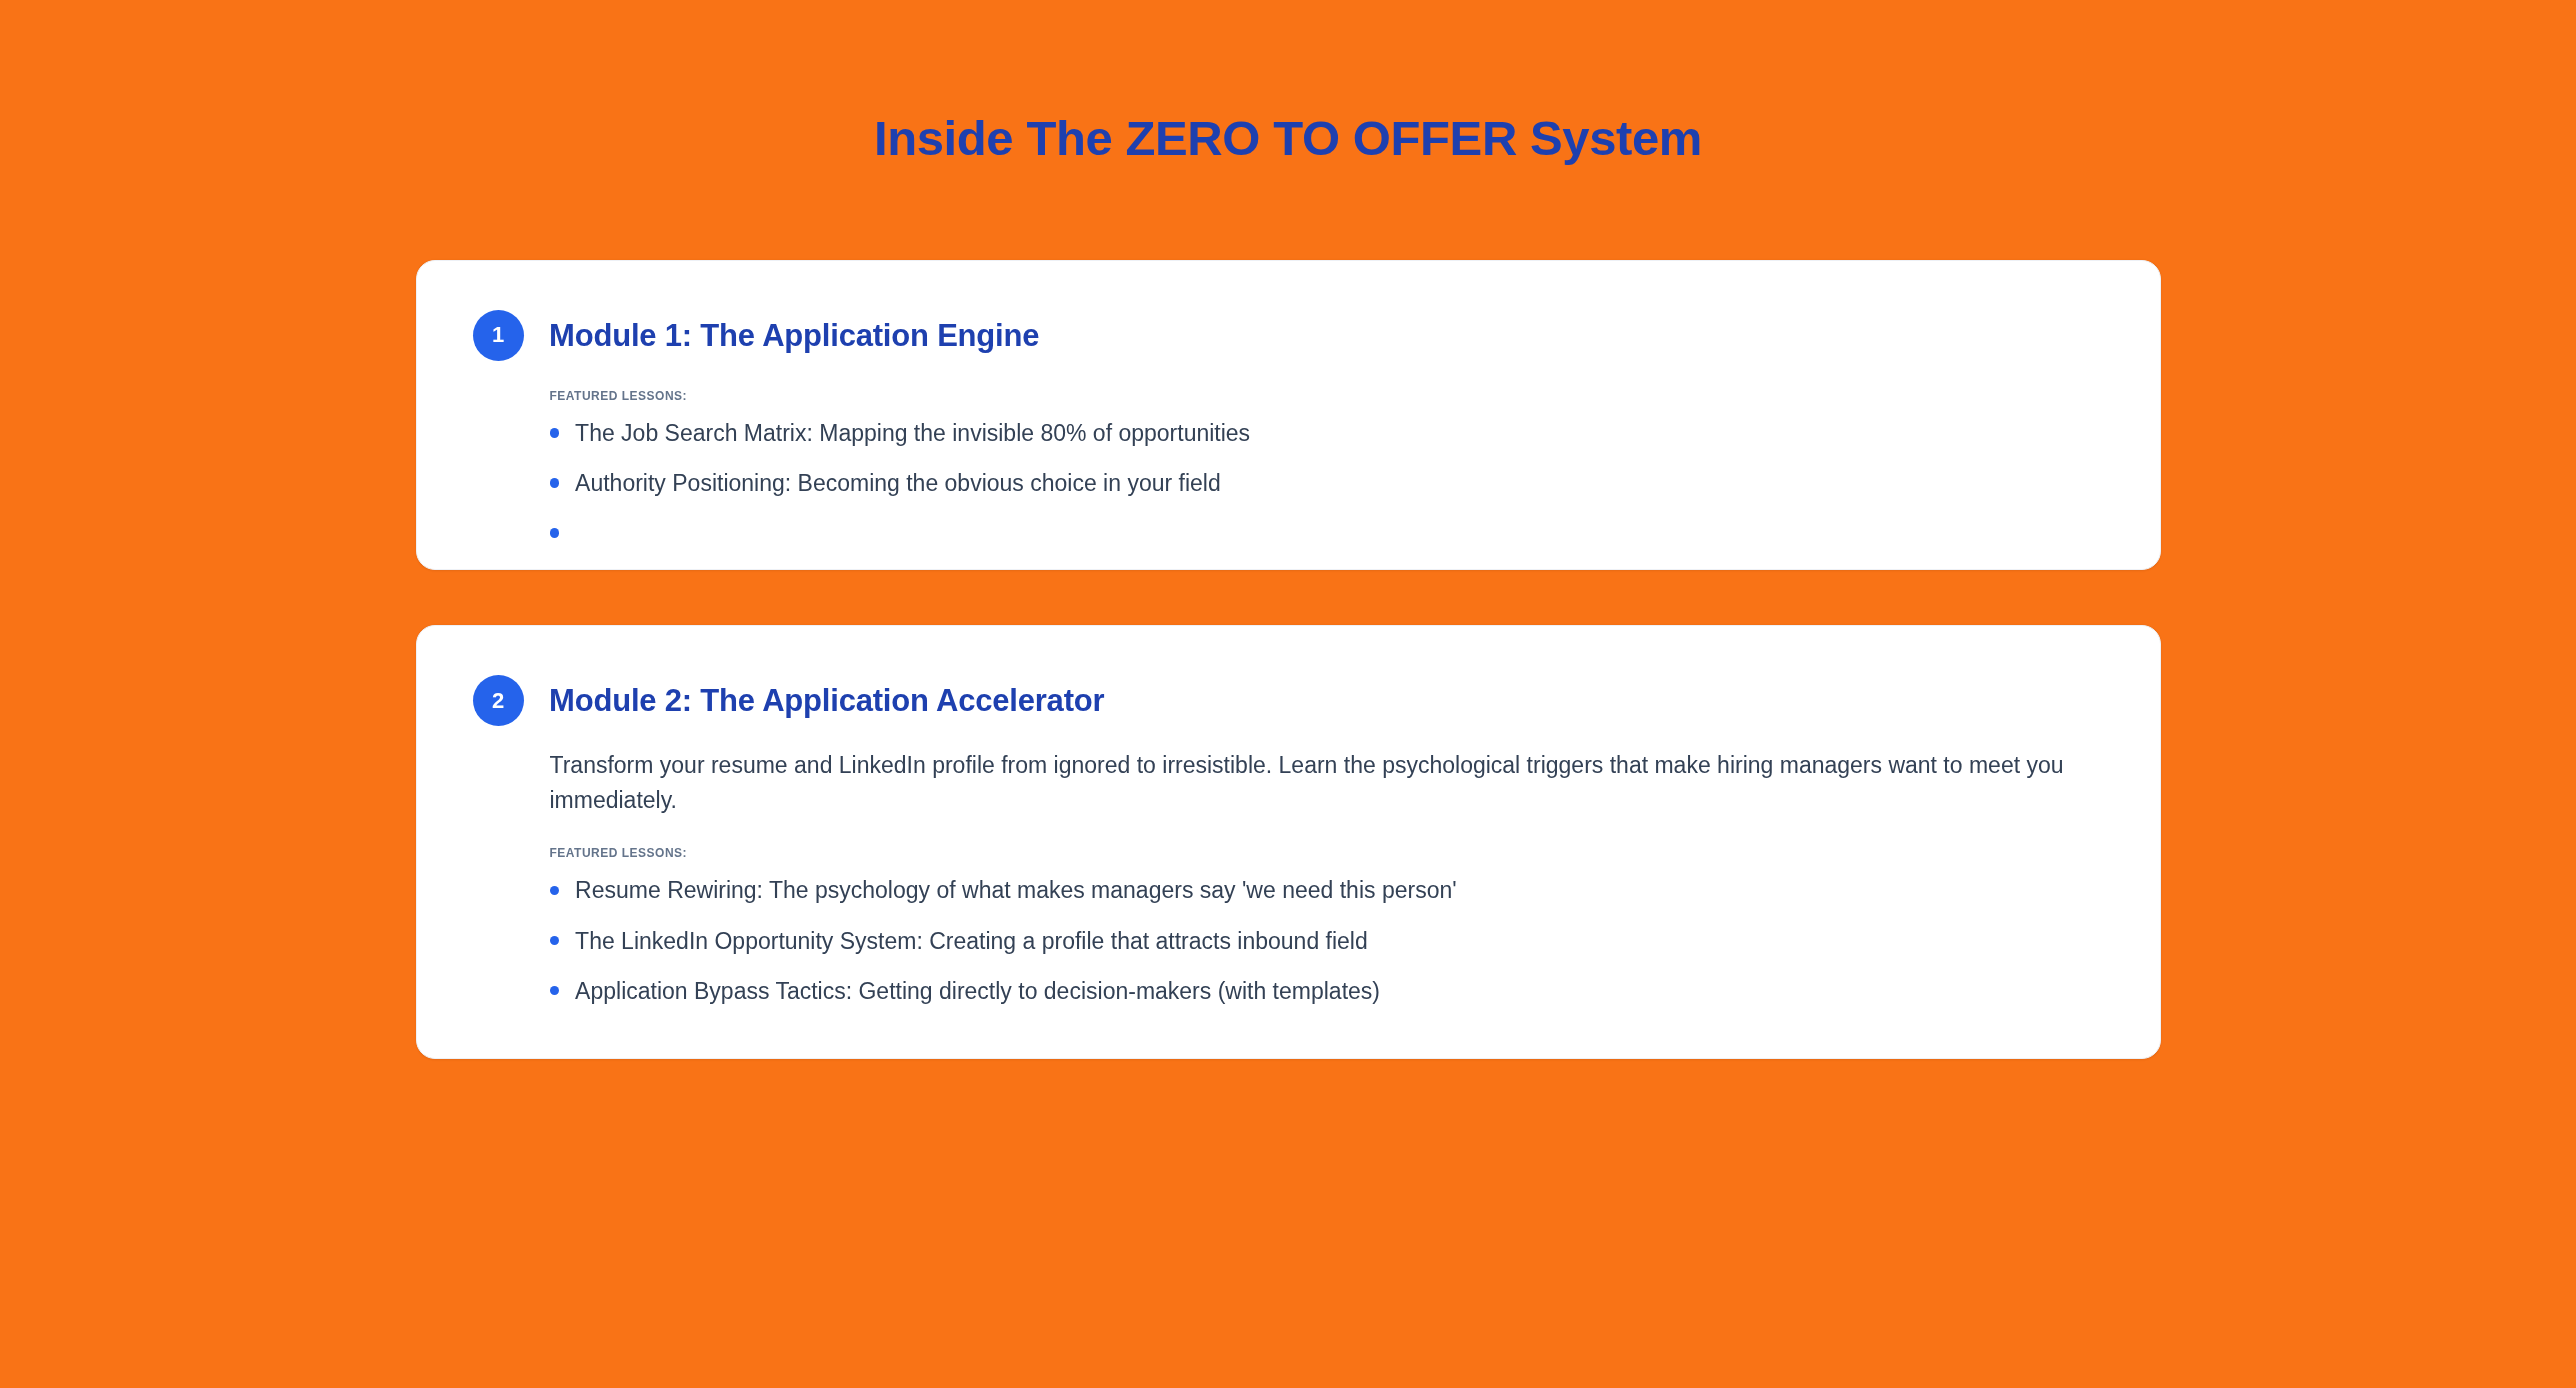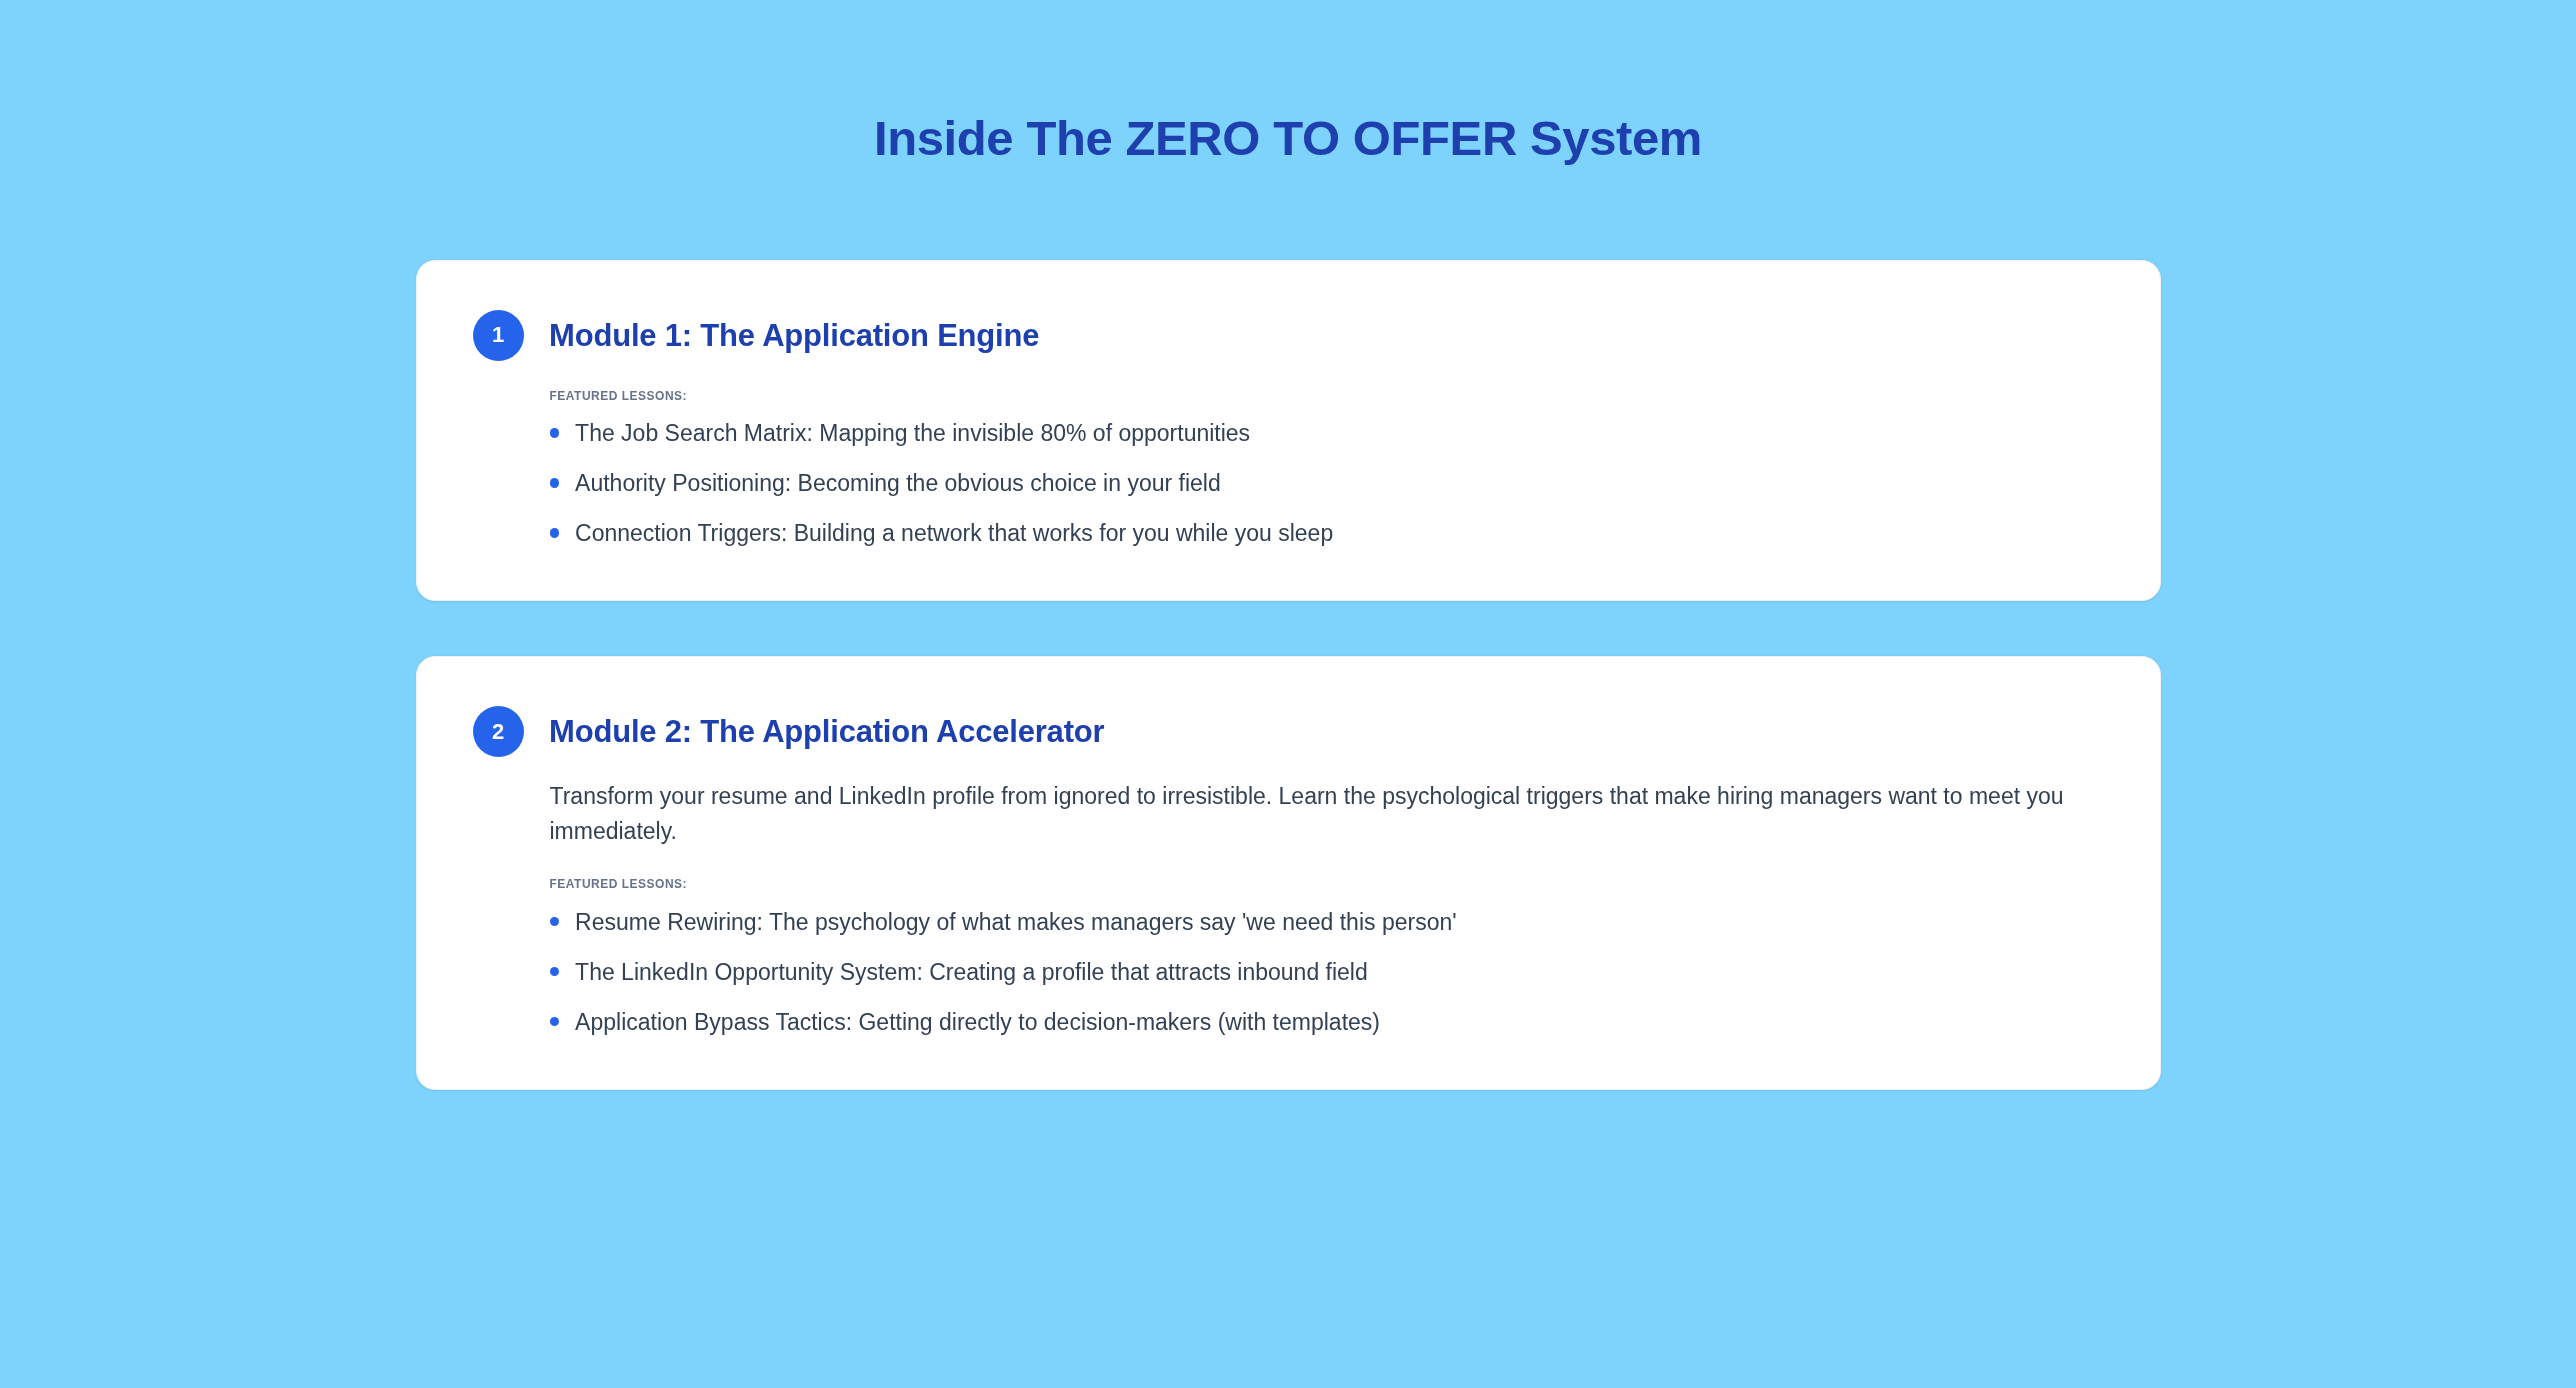--- a/index.html
+++ b/index.html
@@ -14,21 +14,21 @@
     font-family: "Liberation Sans", "DejaVu Sans", sans-serif;
     -webkit-font-smoothing: antialiased;
     overflow: hidden;
   }
 
   .page {
     width: 2576px;
     min-height: 1389px;
     box-sizing: border-box;
     padding: 0;
-    background: #7dd3fc;
+    background: #f97316;
   }
 
   
   .header {
     text-align: center;
     padding-top: 112px;
   }
   .page-title {
     margin: 0;
     font-size: 49px;
@@ -165,21 +165,20 @@
         <li class="lesson-item">
           <span class="lesson-bullet"></span>
           <span>The Job Search Matrix: Mapping the invisible 80% of opportunities</span>
         </li>
         <li class="lesson-item">
           <span class="lesson-bullet"></span>
           <span>Authority Positioning: Becoming the obvious choice in your field</span>
         </li>
         <li class="lesson-item">
           <span class="lesson-bullet"></span>
-          <span>Connection Triggers: Building a network that works for you while you sleep</span>
         </li>
       </ul>
     </section>
 
     <section class="module-card">
       <div class="module-head">
         <div class="module-badge">2</div>
         <h2 class="module-title">Module 2: The Application Accelerator</h2>
       </div>
       <p class="module-desc">Transform your resume and LinkedIn profile from ignored to irresistible. Learn the psychological triggers that make hiring managers want to meet you immediately.</p>

